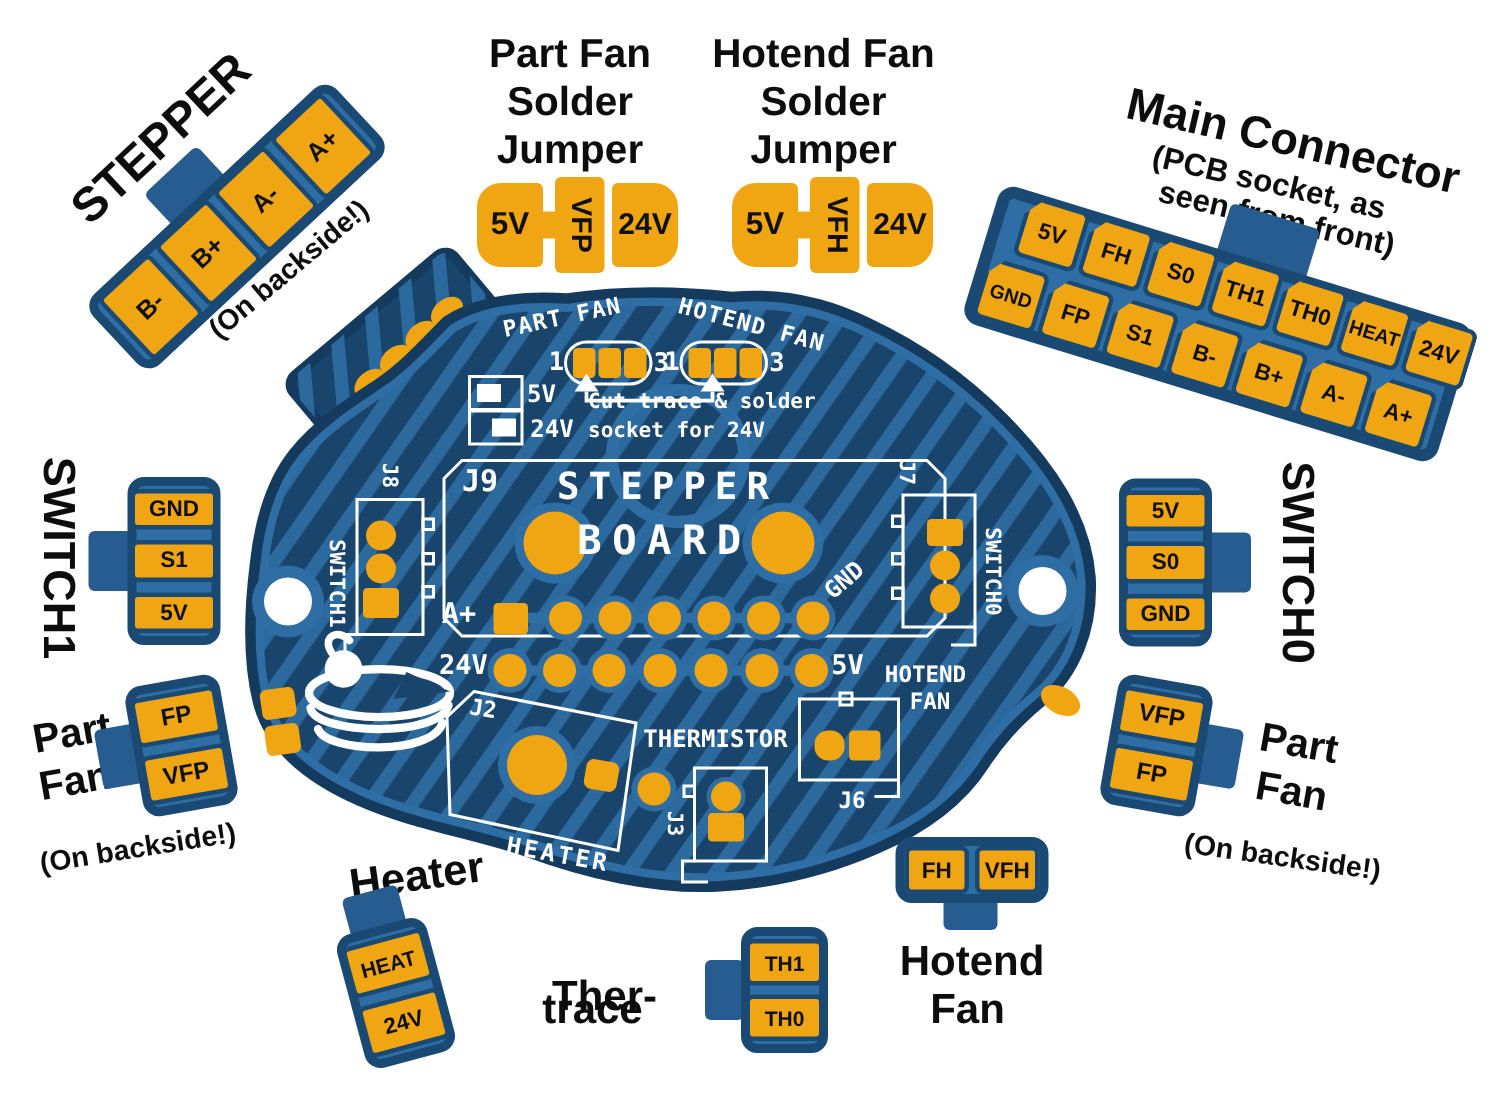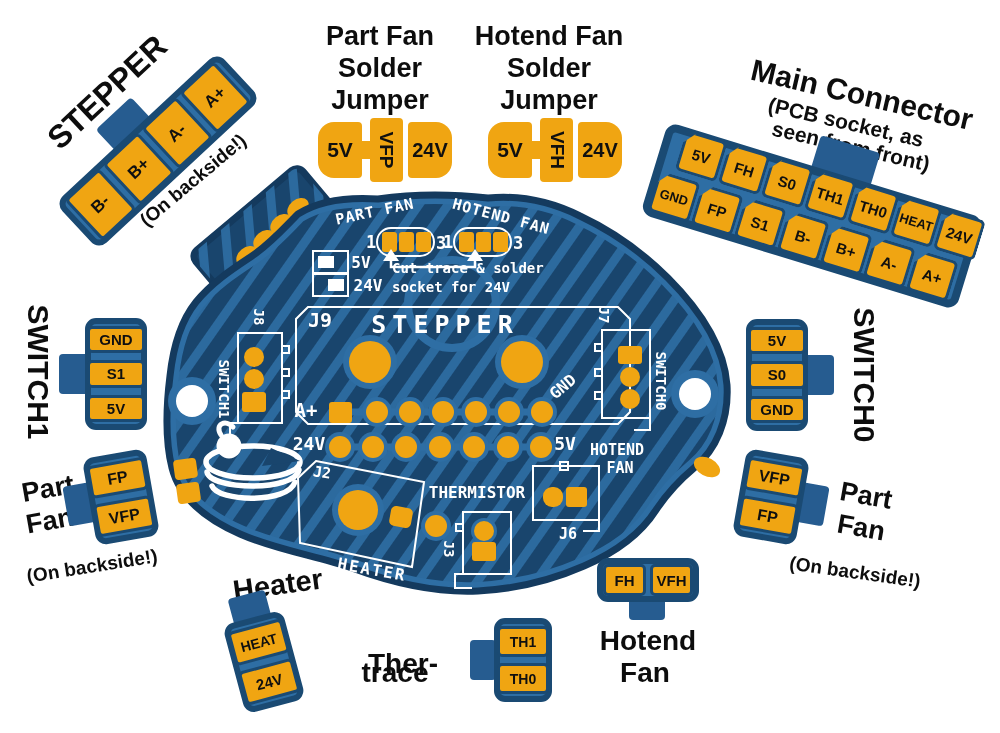--- a/index.html
+++ b/index.html
@@ -228,20 +228,21 @@
   <div class="silk" style="left:448px;top:242px;font-size:17px;">1</div>
   <div class="silk" style="left:518px;top:243px;font-size:17px;">3</div>
   <div class="silk" style="left:361px;top:263px;font-size:16px;">5V</div>
   <div class="silk" style="left:368px;top:286px;font-size:16px;">24V</div>
   <div class="silk-left" style="left:392px;top:259px;font-size:14px;line-height:19px;">
     <div>Cut trace &amp; solder</div>
     <div>socket for 24V</div>
   </div>
   <div class="silk" style="left:320px;top:320px;font-size:20px;text-align:center;">J9</div>
   <div class="silk" style="left:445px;top:324px;font-size:25px;letter-spacing:6px;">STEPPER</div>
+  <div class="silk" style="left:443px;top:361px;font-size:27px;letter-spacing:7px;">BOARD</div>
   <div class="silk" style="left:306px;top:410px;font-size:19px;">A+</div>
   <div class="silk" style="left:563px;top:387px;font-size:16px;transform:translate(-50%,-50%) rotate(-40deg);">GND</div>
   <div class="silk" style="left:309px;top:444px;font-size:18px;">24V</div>
   <div class="silk" style="left:565px;top:444px;font-size:18px;">5V</div>
   <div class="silk" style="left:224px;top:389px;font-size:14px;transform:translate(-50%,-50%) rotate(90deg);">SWITCH1</div>
   <div class="silk" style="left:259px;top:317px;font-size:14px;transform:translate(-50%,-50%) rotate(90deg);">J8</div>
   <div class="silk" style="left:661px;top:381px;font-size:14px;transform:translate(-50%,-50%) rotate(90deg);">SWITCH0</div>
   <div class="silk" style="left:604px;top:315px;font-size:14px;transform:translate(-50%,-50%) rotate(90deg);">J7</div>
   <div class="silk" style="left:322px;top:473px;font-size:15px;transform:translate(-50%,-50%) rotate(8deg);">J2</div>
   <div class="silk" style="left:372px;top:570px;font-size:16px;letter-spacing:2px;transform:translate(-50%,-50%) rotate(10deg);">HEATER</div>

